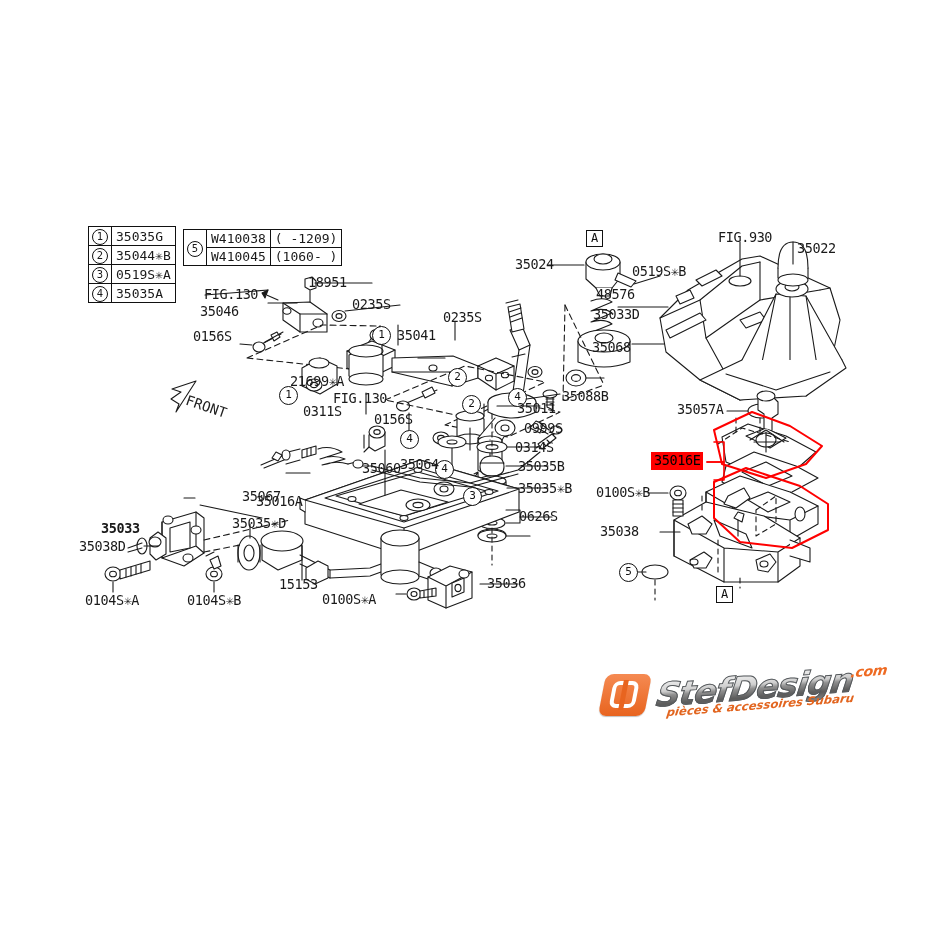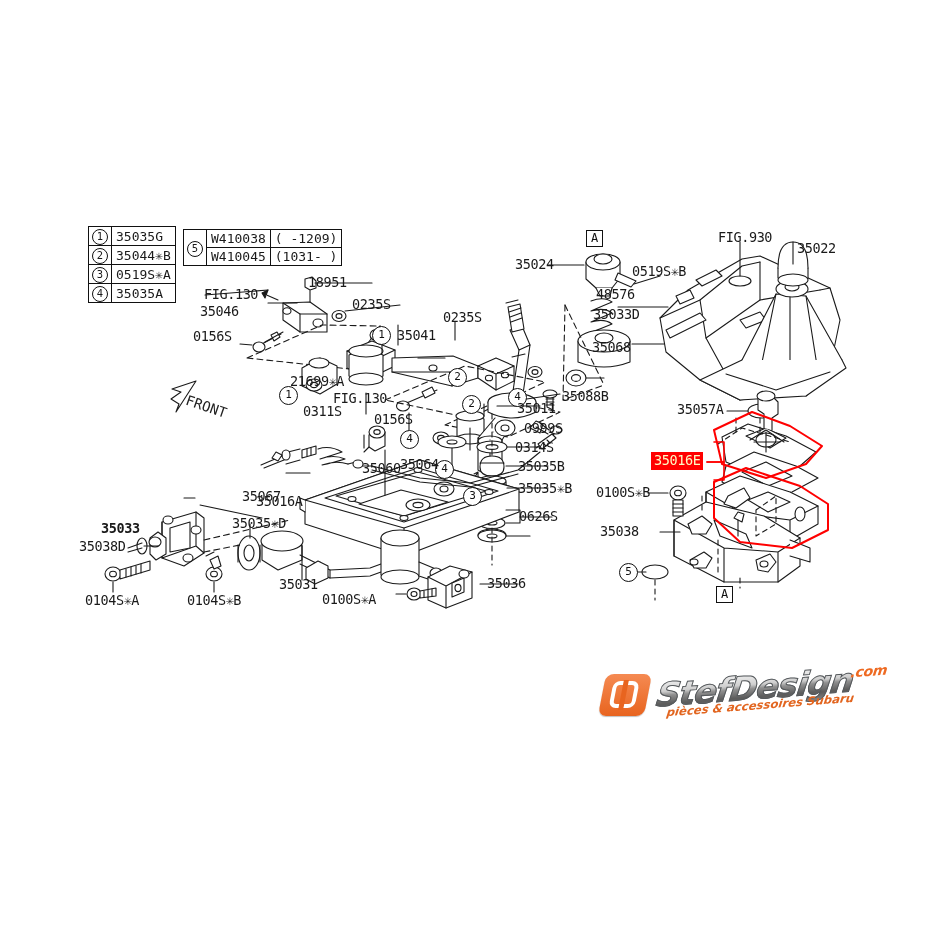--- a/index.html
+++ b/index.html
@@ -5,21 +5,21 @@
   html,body{margin:0;padding:0;background:#ffffff;}
   body{width:931px;height:931px;font-family:"DejaVu Sans Mono","Liberation Mono",monospace;overflow:hidden;}
   #stage{position:relative;width:931px;height:931px;background:#fff;}
   #svgroot{position:absolute;left:0;top:0;width:931px;height:931px;}
   .lbl{position:absolute;font-family:"DejaVu Sans Mono","Liberation Mono",monospace;font-size:13.5px;color:#1a1a1a;white-space:nowrap;letter-spacing:-0.4px;line-height:1;}
   .tblwrap{position:absolute;}
   table.leg{border-collapse:collapse;font-family:"DejaVu Sans Mono","Liberation Mono",monospace;font-size:13px;color:#1a1a1a;}
   table.leg td{border:1.1px solid #111;padding:0px 4px;height:17px;line-height:17px;white-space:nowrap;}
   table.leg td.num{width:22px;text-align:center;padding:0;}
   .circnum{display:inline-block;width:14px;height:14px;line-height:13px;border:1.1px solid #111;border-radius:50%;text-align:center;font-size:10.5px;}
-  .hl{position:absolute;background:#ff0000;color:#fef9c3;font-size:13.5px;font-family:"DejaVu Sans Mono","Liberation Mono",monospace;padding:1px 3px;letter-spacing:-0.4px;line-height:1.15;}
+  .hl{position:absolute;background:#ff0000;color:#000000;font-size:13.5px;font-family:"DejaVu Sans Mono","Liberation Mono",monospace;padding:1px 3px;letter-spacing:-0.4px;line-height:1.15;}
   .boxA{position:absolute;border:1.2px solid #111;font-size:12px;width:15px;height:15px;line-height:14px;text-align:center;background:#fff;color:#111;}
   .ocirc{position:absolute;border:1.1px solid #111;border-radius:50%;width:17px;height:17px;line-height:16px;text-align:center;font-size:11px;background:#fff;color:#111;}
   .front{position:absolute;font-size:14px;color:#222;transform:rotate(19deg);transform-origin:left top;letter-spacing:0px;}
   
   #wm{position:absolute;left:596px;top:664px;width:290px;height:62px;}
   .wmbadge{position:absolute;left:6px;top:10px;width:46px;height:42px;background:linear-gradient(180deg,#f58a52,#e8641f);border-radius:8px;transform:skewX(-11deg);box-shadow:0 1px 1px rgba(0,0,0,.25);}
   .wmbadge:after{content:"";position:absolute;left:9px;top:7px;width:26px;height:27px;border:4px solid #fff;border-radius:7px;box-sizing:border-box;}
   .wmbadge:before{content:"";position:absolute;left:19px;top:6px;width:5px;height:30px;background:#e8641f;z-index:2;}
   .wmtxt{position:absolute;left:62px;top:4px;transform:skewX(-12deg) rotate(-4.5deg);font-family:"DejaVu Sans","Liberation Sans",sans-serif;font-weight:bold;font-style:italic;font-size:33px;letter-spacing:-1px;
         background:linear-gradient(180deg,#fdfdfd 0%,#cfcfcf 42%,#8f8f8f 52%,#5a5a5a 75%,#8a8a8a 100%);
@@ -449,21 +449,21 @@
   <div class="tblwrap" style="left:183px;top:229px;">
     <table class="leg">
       <tbody id="legright">
           <tr>
             <td class="num" rowspan="2"><span class="circnum">5</span></td>
             <td>W410038</td>
             <td>( -1209)</td>
           </tr>
           <tr>
             <td>W410045</td>
-            <td>(1031- )</td>
+            <td>(1060- )</td>
           </tr>
         </tbody>
     </table>
   </div>
 
   <div class="hl" style="left:651px;top:452px;">35016E</div>
 
   <div class="boxA" style="left:586px;top:230px;">A</div>
   <div class="boxA" style="left:716px;top:586px;">A</div>
 
@@ -488,21 +488,21 @@
   <div class="lbl" style="left:333px;top:392px;">FIG.130</div>
   <div class="lbl" style="left:443px;top:311px;">0235S</div>
   <div class="lbl" style="left:397px;top:329px;">35041</div>
   <div class="lbl" style="left:374px;top:413px;">0156S</div>
   <div class="lbl" style="left:303px;top:405px;">0311S</div>
   <div class="lbl" style="left:362px;top:462px;">35060</div>
   <div class="lbl" style="left:242px;top:456px;margin-top:34px;">35067</div>
   <div class="lbl" style="left:400px;top:458px;">35064</div>
   <div class="lbl" style="left:256px;top:495px;">35016A</div>
   <div class="lbl" style="left:232px;top:517px;">35035✳D</div>
-  <div class="lbl" style="left:279px;top:578px;">35031</div>
+  <div class="lbl" style="left:279px;top:578px;">15153</div>
   <div class="lbl" style="left:322px;top:593px;">0100S✳A</div>
   <div class="lbl" style="left:487px;top:577px;">35036</div>
   <div class="lbl" style="left:101px;top:522px;font-weight:bold;">35033</div>
   <div class="lbl" style="left:79px;top:540px;">35038D</div>
   <div class="lbl" style="left:85px;top:594px;">0104S✳A</div>
   <div class="lbl" style="left:187px;top:594px;">0104S✳B</div>
   <div class="lbl" style="left:515px;top:258px;">35024</div>
   <div class="lbl" style="left:632px;top:265px;">0519S✳B</div>
   <div class="lbl" style="left:596px;top:288px;">48576</div>
   <div class="lbl" style="left:593px;top:308px;">35033D</div>

